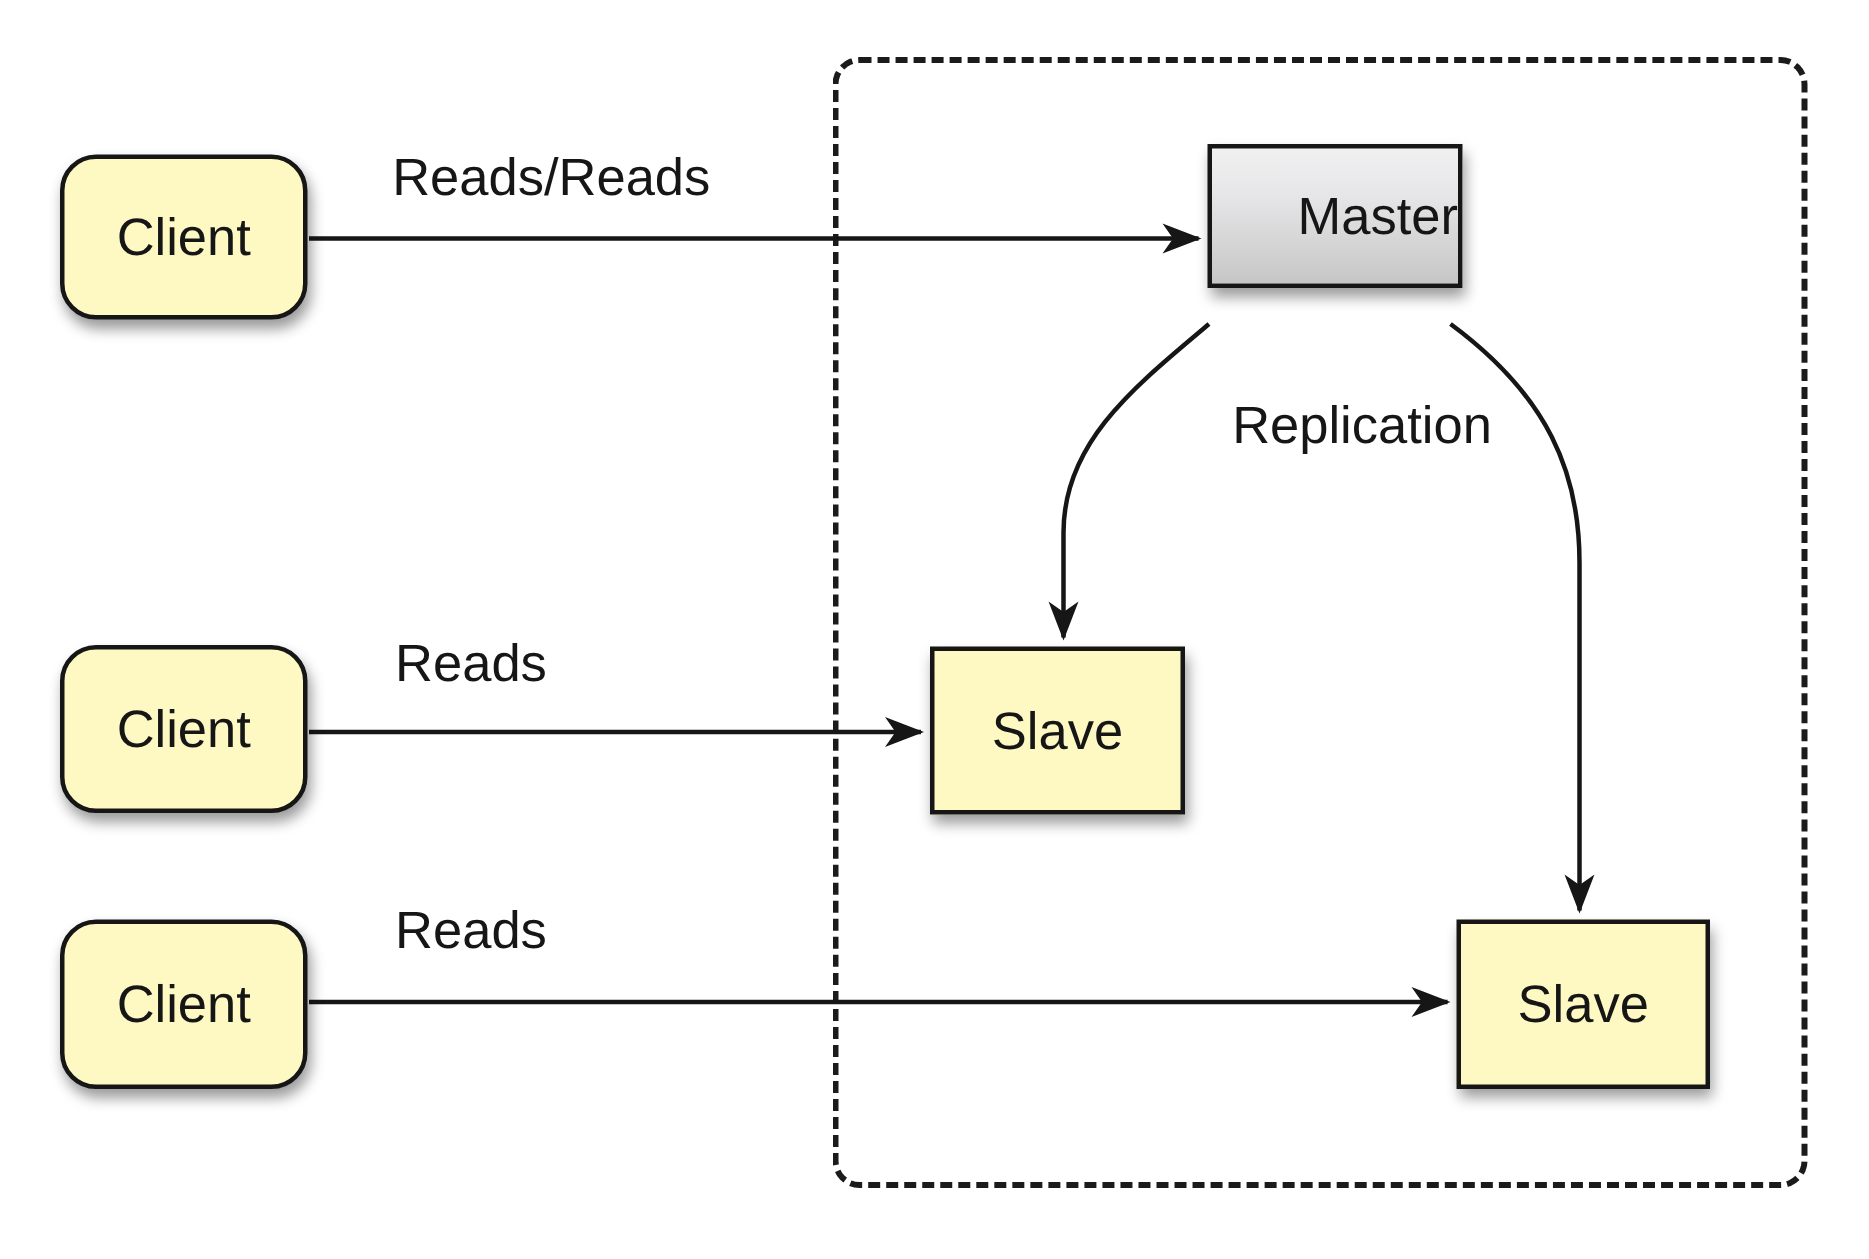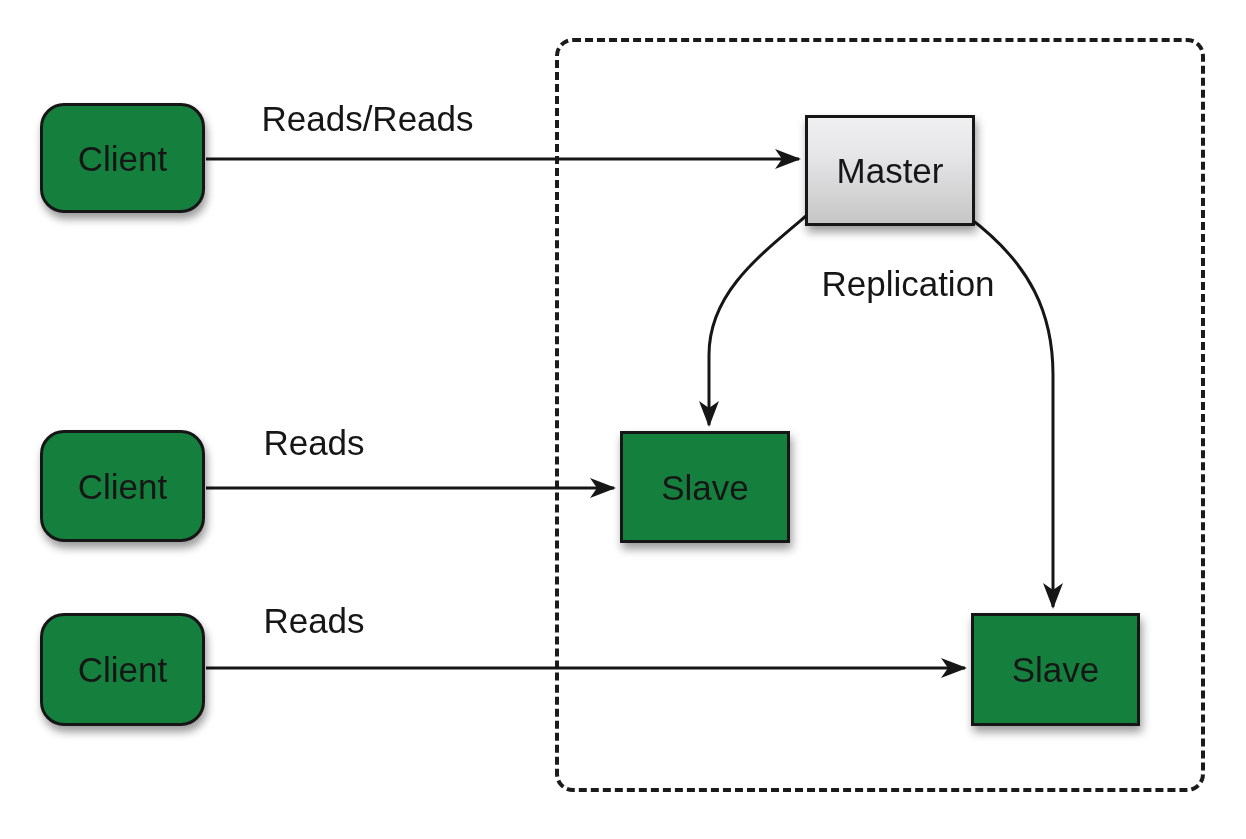--- a/index.html
+++ b/index.html
@@ -30,38 +30,38 @@
     border-radius: 18px;
     background: transparent;
   }
 
   .node {
     position: absolute;
     display: flex;
     align-items: center;
     justify-content: center;
     border: 3px solid #161616;
-    background: #15803d;
+    background: #fef9c3;
     font-size: 35px;
     line-height: 1;
     box-shadow: 2px 6px 9px rgba(0,0,0,0.40);
   }
 
   .node.client {
     border-radius: 24px;
   }
 
   .node.master {
     background: linear-gradient(180deg, #f0f0f1 0%, #e6e6e8 35%, #c6c6c6 100%);
   }
 
   .client-1 { left: 40px;  top: 103px; width: 165px; height: 110px; }
   .client-2 { left: 40px;  top: 430px; width: 165px; height: 112px; }
   .client-3 { left: 40px;  top: 613px; width: 165px; height: 113px; }
-  .master-node { left: 805px; top: 115px; width: 170px; height: 111px; }
+  .master-node { left: 805px; top: 96px; width: 170px; height: 96px; justify-content: flex-end; }
   .slave-1  { left: 620px; top: 431px; width: 170px; height: 112px; }
   .slave-2  { left: 971px; top: 613px; width: 169px; height: 113px; }
 
   .edge-label {
     position: absolute;
     font-size: 35px;
     line-height: 1;
     text-align: center;
     white-space: nowrap;
     color: #161616;

